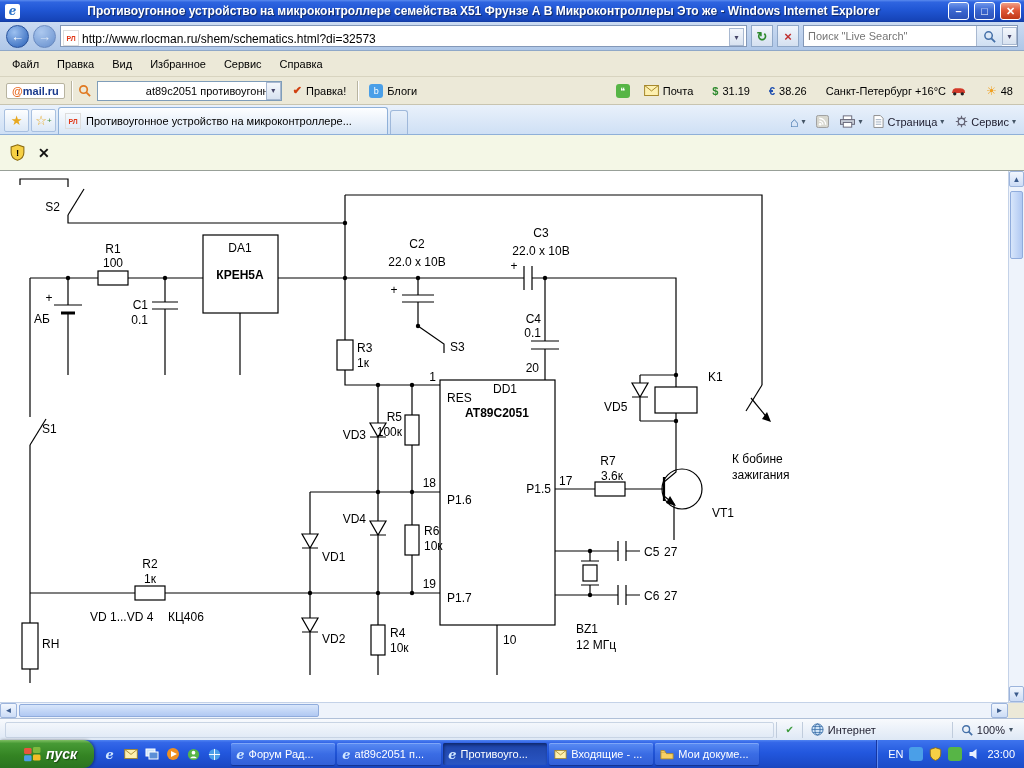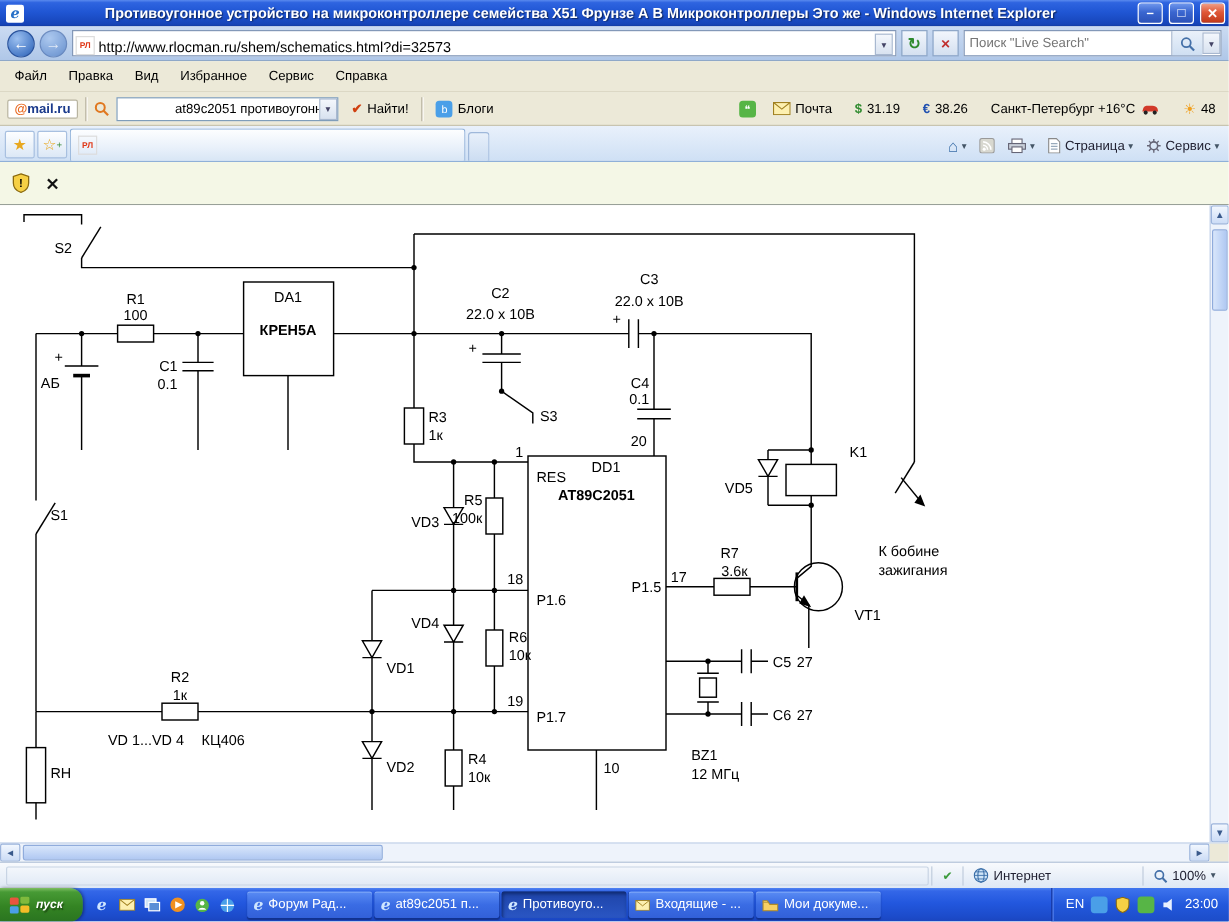--- a/index.html
+++ b/index.html
@@ -99,23 +99,23 @@
 
   
   .status { height:22px; flex:0 0 22px; background:linear-gradient(180deg,#F8FAFD,#DEE8F5);
     border-top:1px solid #B0C0D8; display:flex; align-items:center; font-size:11px; color:#223; padding:0 3px; }
   .st-main { flex:1; height:16px; margin:0 2px; border:1px solid #C8D4E4; border-radius:2px; }
   .st-sec { display:flex; align-items:center; gap:4px; padding:0 8px; height:16px; border-left:1px solid #C0CCDC; }
 
   
   .taskbar { height:28px; flex:0 0 28px; display:flex; align-items:center;
     background:linear-gradient(180deg,#4F83F2 0%,#3467E8 9%,#2257DE 45%,#1C4BCA 85%,#1A45BE 100%); }
-  .start { height:28px; padding:0 17px 0 8px; border-radius:0 11px 11px 0; display:flex; align-items:center; gap:5px;
+  .start { height:28px; padding:0 17px 0 24px; border-radius:0 11px 11px 0; display:flex; align-items:center; gap:5px;
     background:linear-gradient(180deg,#7FBF63 0%,#479A35 12%,#348423 55%,#2A7420 100%);
-    color:#fff; font-weight:bold; font-style:italic; font-size:10px; box-shadow:1px 0 3px rgba(0,0,0,.45);
+    color:#fff; font-weight:bold; font-style:italic; font-size:14px; box-shadow:1px 0 3px rgba(0,0,0,.45);
     text-shadow:1px 1px 1px #1D4A12; }
   .ql { display:flex; align-items:center; gap:4px; padding:0 7px; }
   .ql-icon { width:17px; height:17px; display:flex; align-items:center; justify-content:center; font-size:12px; color:#fff; }
   .e-glyph { font-family:"DejaVu Serif",serif; font-style:italic; font-weight:bold; color:#CFE6FF; font-size:13px; }
   .taskbtn { width:104px; height:22px; margin:0 1px; border-radius:2px; color:#fff; font-size:11px;
     display:flex; align-items:center; gap:4px; padding:0 5px; white-space:nowrap; overflow:hidden;
     background:linear-gradient(180deg,#5A8CF4,#3A6CE4 50%,#3260D8);
     box-shadow:inset 0 1px 0 #7EA6F8, 0 1px 1px #12328E; }
   .taskbtn.active { background:linear-gradient(180deg,#1E44A8,#2A56C4); box-shadow:inset 1px 2px 3px #102A70; }
   .tray { margin-left:auto; height:28px; display:flex; align-items:center; gap:6px; padding:0 9px 0 11px;
@@ -183,21 +183,21 @@
     <svg width="13" height="13" viewBox="0 0 14 14">
       <circle cx="6" cy="6" r="4" fill="none" stroke="#E07820" stroke-width="1.8"></circle>
       <line x1="9" y1="9" x2="13" y2="13" stroke="#E07820" stroke-width="2"></line>
     </svg>
     <div class="mcombo">
       <div class="val">at89c2051 противоугонное</div>
       <div class="dd">▾</div>
     </div>
     <div class="toolbtn">
       <span style="color:#D04010;font-weight:bold">✔</span>
-      <span>Найти!</span>
+      <span>Правка!</span>
     </div>
     <div class="vsep"></div>
     <div class="toolbtn">
       <span class="tray-ico" style="background:#4A9FE8;color:#fff">b</span>
       <span>Блоги</span>
     </div>
     <div class="mright">
       <span class="tray-ico" style="background:#57B546;color:#fff">❝</span>
       <div class="toolbtn">
         <svg width="15" height="11" viewBox="0 0 16 12">
@@ -227,20 +227,21 @@
         <span>48</span>
       </div>
     </div>
   </div>
 
   <div class="tabrow">
     <div class="star-btn">★</div>
     <div class="star-btn">☆<span style="font-size:8px;color:#3A8A3A">+</span></div>
     <div class="tab">
       <div class="favicon">РЛ</div>
+      <span>Противоугонное устройство на микроконтроллере...</span>
     </div>
     <div class="tabstub"></div>
     <div class="tabright">
       <div class="tr-btn">
         <span class="home-glyph">⌂</span>
         <span class="tr-dd">▾</span>
       </div>
       <div class="tr-btn">
         <svg width="13" height="13" viewBox="0 0 14 14">
           <rect x="0.5" y="0.5" width="13" height="13" rx="2" fill="#D8D8D0" stroke="#999"></rect>

